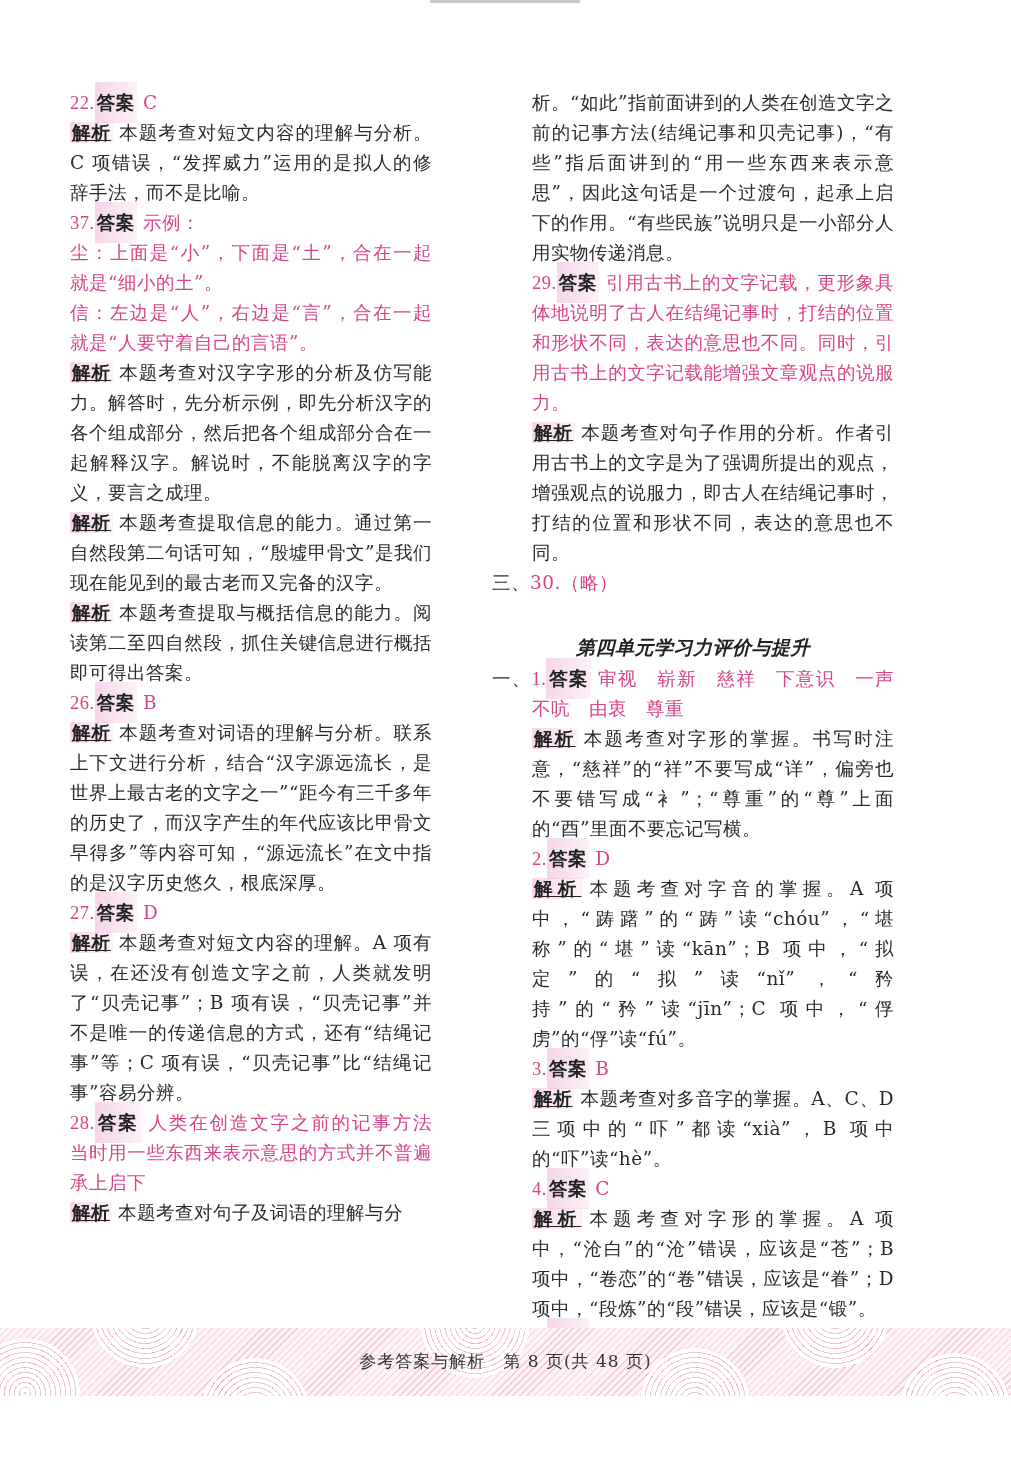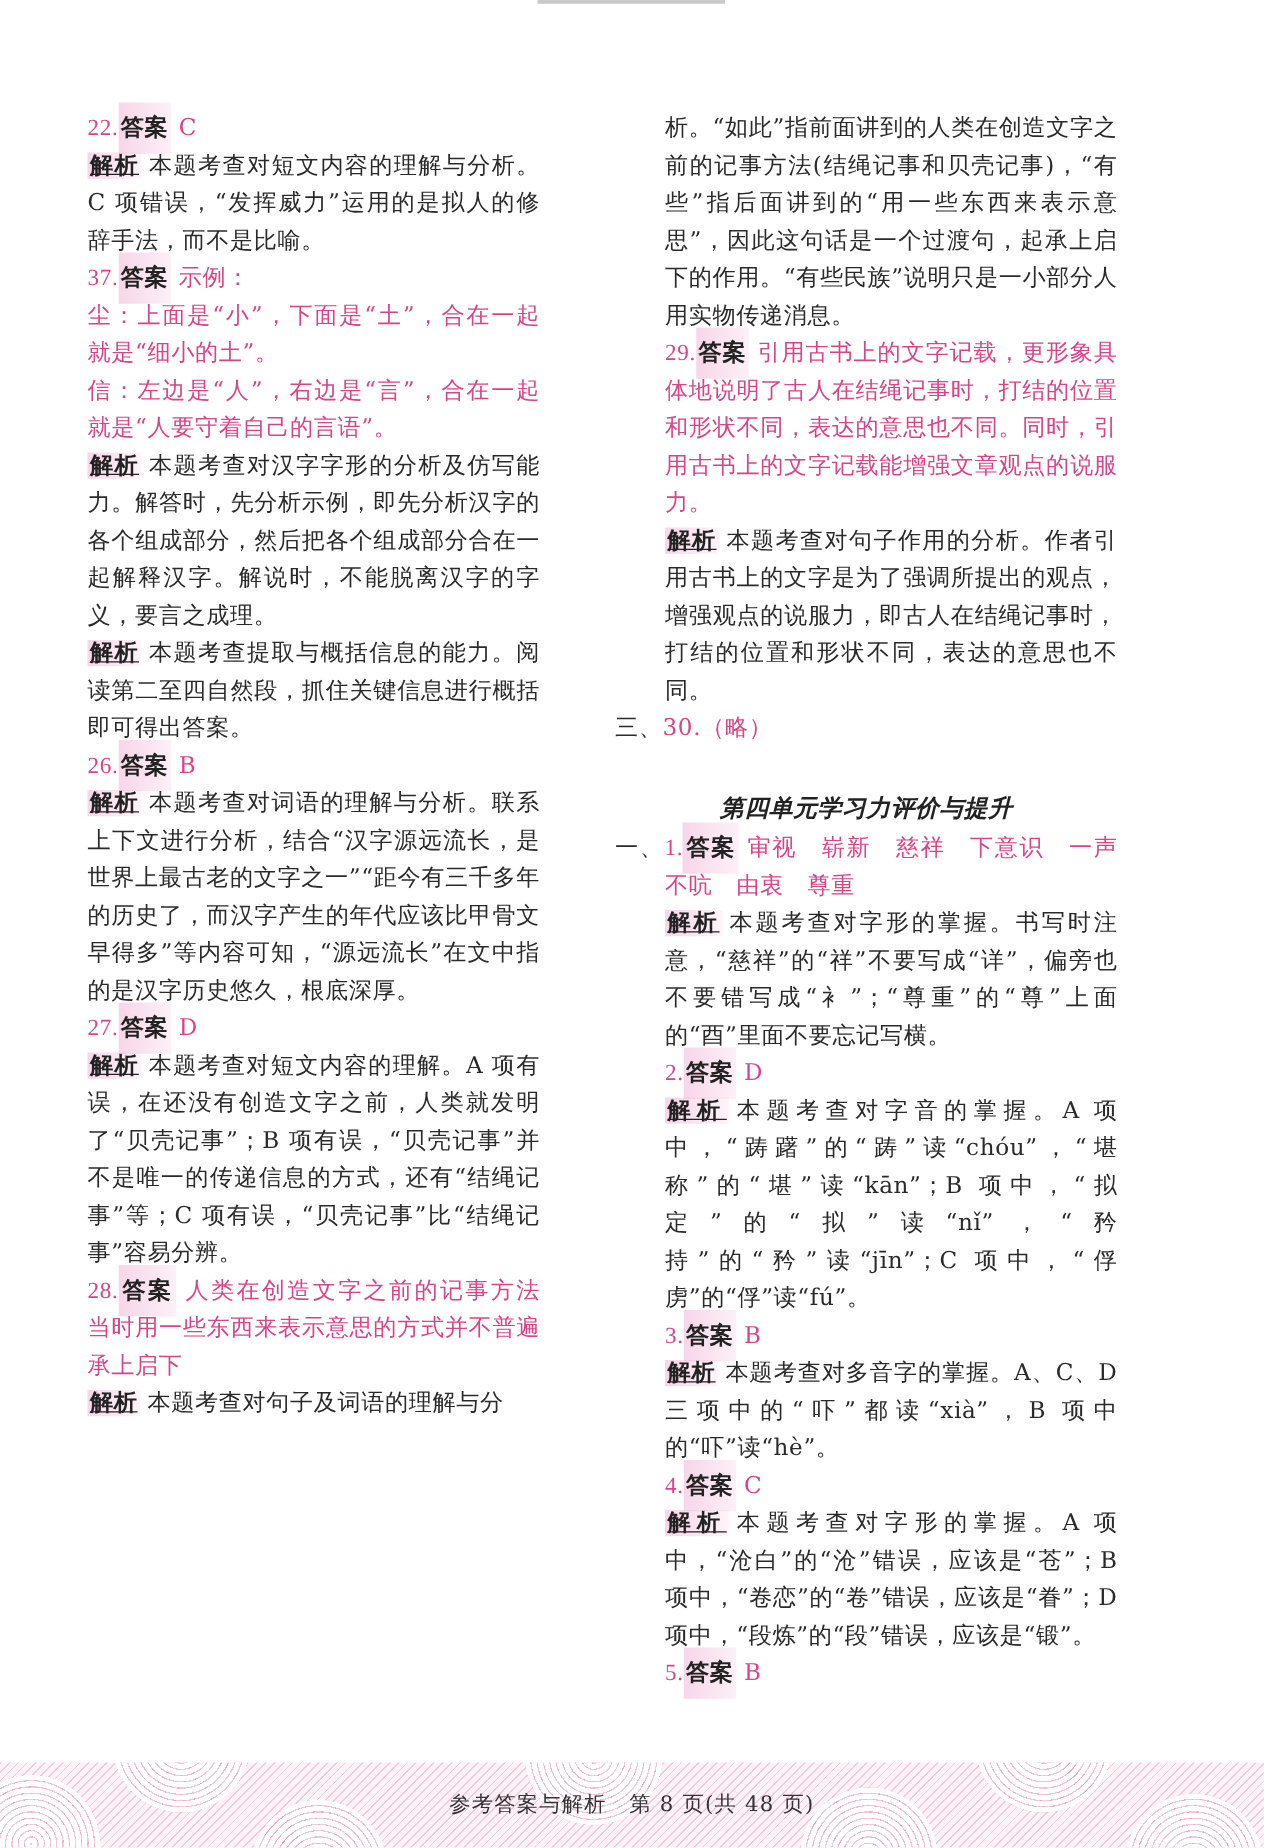--- a/index.html
+++ b/index.html
@@ -33,21 +33,21 @@
     background: linear-gradient(to right, rgba(240,180,215,0.55), rgba(240,180,215,0.15));
     padding: 0 2px; margin-right: 6px; text-decoration: underline;
   }
   .pink { color: #d6448a; }
   .section-title {
     margin: 34px 0 2px 0; text-align: center; font-weight: bold;
     font-family: "DejaVu Sans", "Liberation Sans", sans-serif;
     font-size: 19px; color: #222; font-style: italic;
   }
   .footer {
-    position: absolute; left: 0; top: 1410px; width: 1011px; height: 68px;
+    position: absolute; left: 0; top: 1328px; width: 1011px; height: 68px;
     background-color: #fdf3f7;
     background-image:
       repeating-linear-gradient(135deg, rgba(220,120,170,0.35) 0 1px, transparent 1px 5px);
     overflow: hidden;
   }
   .footer .ring {
     position: absolute; width: 110px; height: 110px; border-radius: 50%;
     background: repeating-radial-gradient(circle, rgba(220,120,170,0.35) 0 1px, #fff 1px 5px);
   }
   .footer-text {
@@ -74,20 +74,23 @@
   <p class="para">
     <span class="num">37.</span><span class="ans-tag">答案</span>
     <span class="pink">示例：</span>
   </p>
   <p class="para pink">尘：上面是“小”，下面是“土”，合在一起就是“细小的土”。</p>
   <p class="para pink">信：左边是“人”，右边是“言”，合在一起就是“人要守着自己的言语”。</p>
   <p class="para">
     <span class="jiexi-tag">解析</span><span>本题考查对汉字字形的分析及仿写能力。解答时，先分析示例，即先分析汉字的各个组成部分，然后把各个组成部分合在一起解释汉字。解说时，不能脱离汉字的字义，要言之成理。</span>
   </p>
 
+  <p class="para">
+    <span class="jiexi-tag">解析</span><span>本题考查提取信息的能力。通过第一自然段第二句话可知，“殷墟甲骨文”是我们现在能见到的最古老而又完备的汉字。</span>
+  </p>
 
   <p class="para">
     <span class="jiexi-tag">解析</span><span>本题考查提取与概括信息的能力。阅读第二至四自然段，抓住关键信息进行概括即可得出答案。</span>
   </p>
 
   <p class="para">
     <span class="num">26.</span><span class="ans-tag">答案</span>
     <span class="pink">B</span>
   </p>
   <p class="para">

